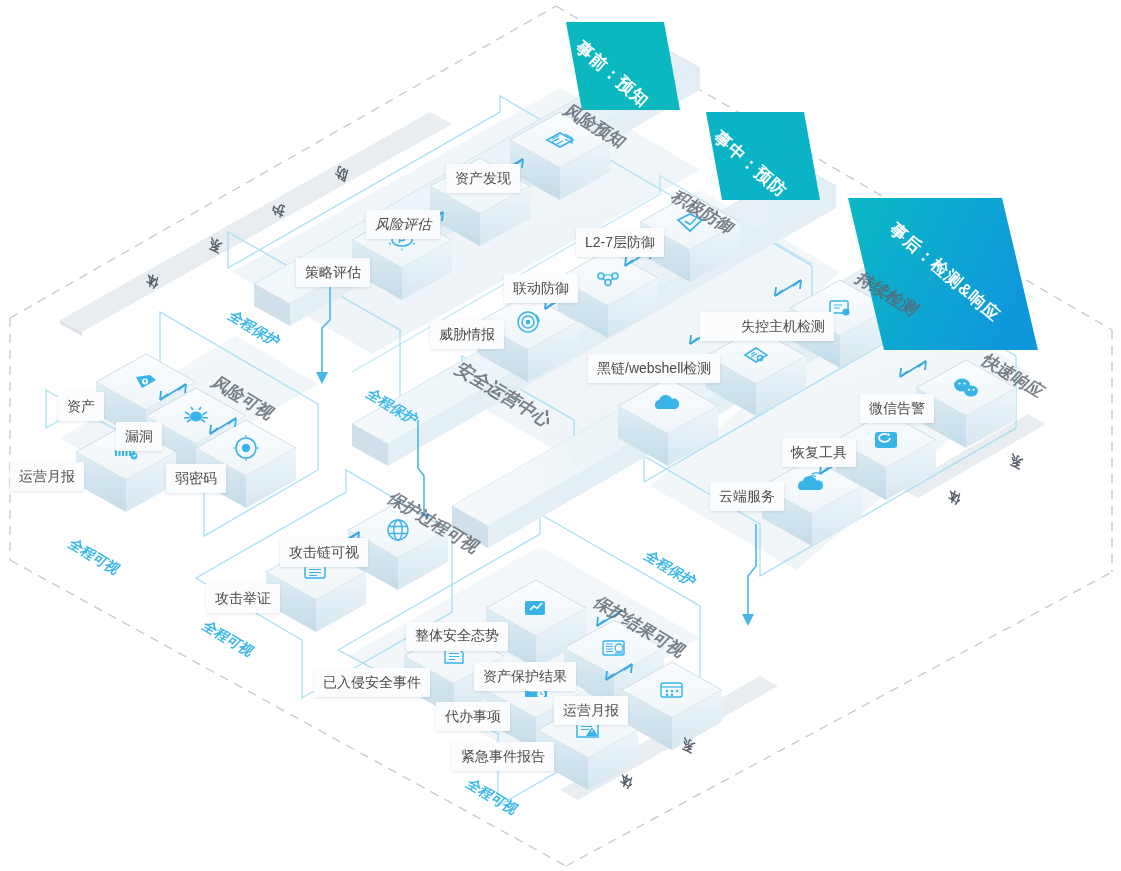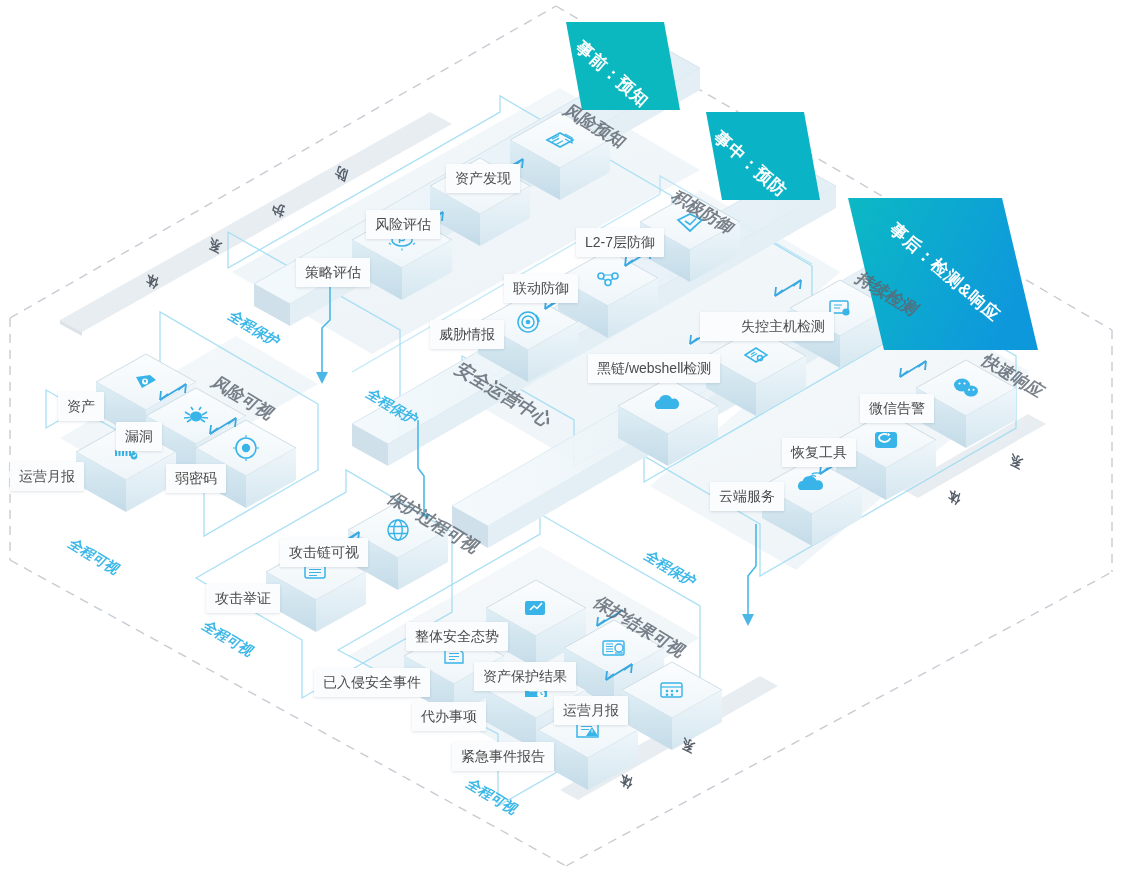--- a/index.html
+++ b/index.html
@@ -540,36 +540,36 @@
   <div class="slab-word" style="left:335px;top:164px;transform:rotate(-150deg) skewX(14deg);">防</div>
   <div class="slab-word" style="left:398px;top:128px;transform:rotate(-150deg) skewX(14deg);opacity:0;">全</div>
 
   <div class="slab-word" style="left:1010px;top:452px;transform:rotate(-150deg) skewX(14deg);">系</div>
   <div class="slab-word" style="left:948px;top:488px;transform:rotate(-150deg) skewX(14deg);">体</div>
 
   <div class="slab-word" style="left:682px;top:736px;transform:rotate(-150deg) skewX(14deg);">系</div>
   <div class="slab-word" style="left:620px;top:772px;transform:rotate(-150deg) skewX(14deg);">体</div>
 
   <div class="chip" style="left:446px;top:136px;">资产发现</div>
-  <div class="chip" style="left:366px;top:182px;">风险评估</div>
+  <div class="chip" style="left:366px;top:182px;font-style:italic;">风险评估</div>
   <div class="chip" style="left:296px;top:230px;">策略评估</div>
   <div class="chip" style="left:576px;top:200px;">L2-7层防御</div>
   <div class="chip" style="left:504px;top:246px;">联动防御</div>
   <div class="chip" style="left:430px;top:292px;">威胁情报</div>
   <div class="chip" style="left:700px;top:284px;padding-left:41px;">失控主机检测</div>
   <div class="chip" style="left:588px;top:326px;text-align:right;">黑链/webshell检测</div>
   <div class="chip" style="left:860px;top:366px;">微信告警</div>
   <div class="chip" style="left:782px;top:410px;">恢复工具</div>
   <div class="chip" style="left:710px;top:454px;">云端服务</div>
   <div class="chip" style="left:58px;top:364px;">资产</div>
   <div class="chip" style="left:116px;top:394px;">漏洞</div>
   <div class="chip" style="left:166px;top:436px;">弱密码</div>
   <div class="chip" style="left:10px;top:434px;">运营月报</div>
   <div class="chip" style="left:280px;top:510px;">攻击链可视</div>
   <div class="chip" style="left:206px;top:556px;">攻击举证</div>
-  <div class="chip" style="left:406px;top:594px;">整体安全态势</div>
+  <div class="chip" style="left:406px;top:594px;font-family:Liberation Serif, serif;">整体安全态势</div>
   <div class="chip" style="left:474px;top:634px;">资产保护结果</div>
   <div class="chip" style="left:314px;top:640px;">已入侵安全事件</div>
-  <div class="chip" style="left:412px;top:674px;">代办事项</div>
+  <div class="chip" style="left:436px;top:674px;">代办事项</div>
   <div class="chip" style="left:554px;top:668px;">运营月报</div>
   <div class="chip" style="left:452px;top:714px;">紧急事件报告</div>
 
 </div>
 
 </body></html>

